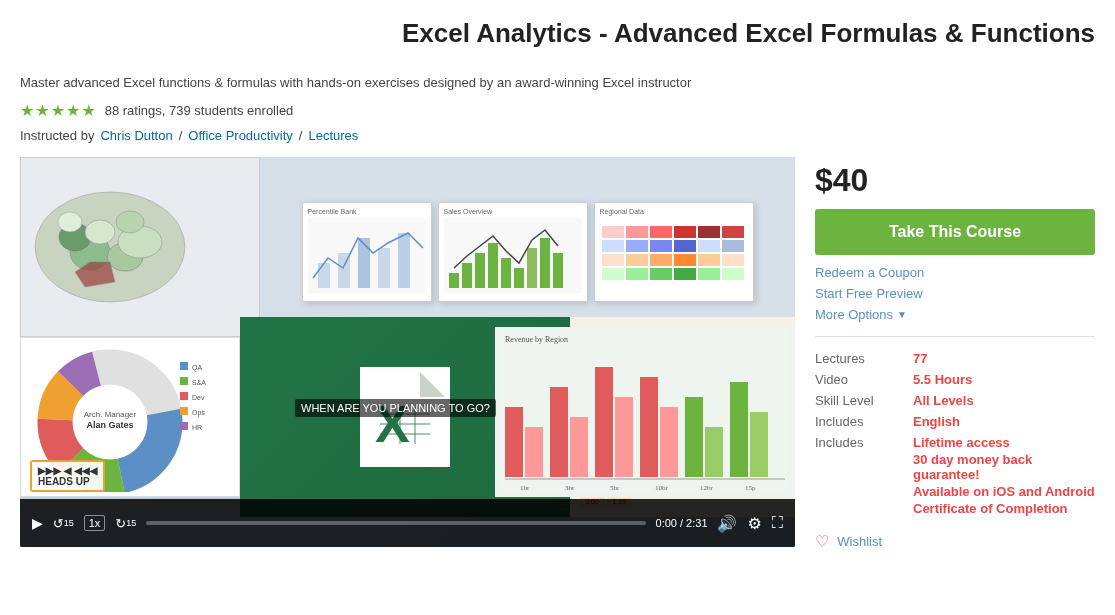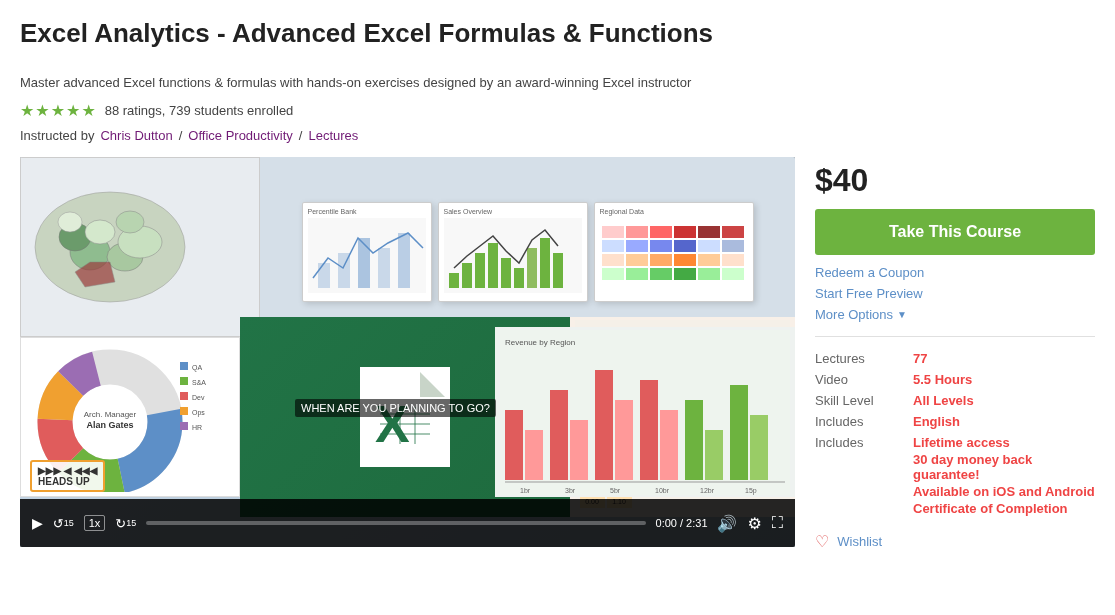--- a/index.html
+++ b/index.html
@@ -15,20 +15,21 @@
       display: flex;
       flex-direction: column;
       padding: 18px 20px 10px 20px;
       gap: 6px;
     }
     .main-title {
       font-size: 26px;
       font-weight: bold;
       color: #222;
       line-height: 1.2;
+      text-align: right;
     }
     .subtitle {
       font-size: 13px;
       color: #444;
       margin-top: 20px;
     }
     .ratings-row {
       display: flex;
       align-items: center;
       gap: 8px;
@@ -45,21 +46,21 @@
     }
     .instructor-row {
       display: flex;
       align-items: center;
       gap: 6px;
       font-size: 13px;
       color: #444;
       margin-top: 2px;
     }
     .instructor-row a, .breadcrumb-link {
-      color: #701a75;
+      color: #0369a1;
       text-decoration: none;
       cursor: pointer;
     }
     .content-area {
       display: flex;
       gap: 20px;
       margin-top: 8px;
     }
     .video-panel {
       flex: 0 0 775px;
@@ -124,22 +125,23 @@
       background: #f8f0e8;
       display: flex; align-items: center; justify-content: center;
       overflow: hidden;
     }
     
     .collage-barchart {
       position: absolute;
       bottom: 50px; right: 0;
       width: 300px; height: 170px;
       background: #eef2f0;
-      display: flex; align-items: center; justify-content: center;
+      display: flex; align-items: flex-start; justify-content: center;
       overflow: hidden;
+      font-family: Liberation Serif, serif;
     }
     
     .video-controls {
       position: absolute;
       bottom: 0; left: 0; right: 0;
       height: 48px;
       background: rgba(0,0,0,0.85);
       display: flex;
       align-items: center;
       padding: 0 12px;

